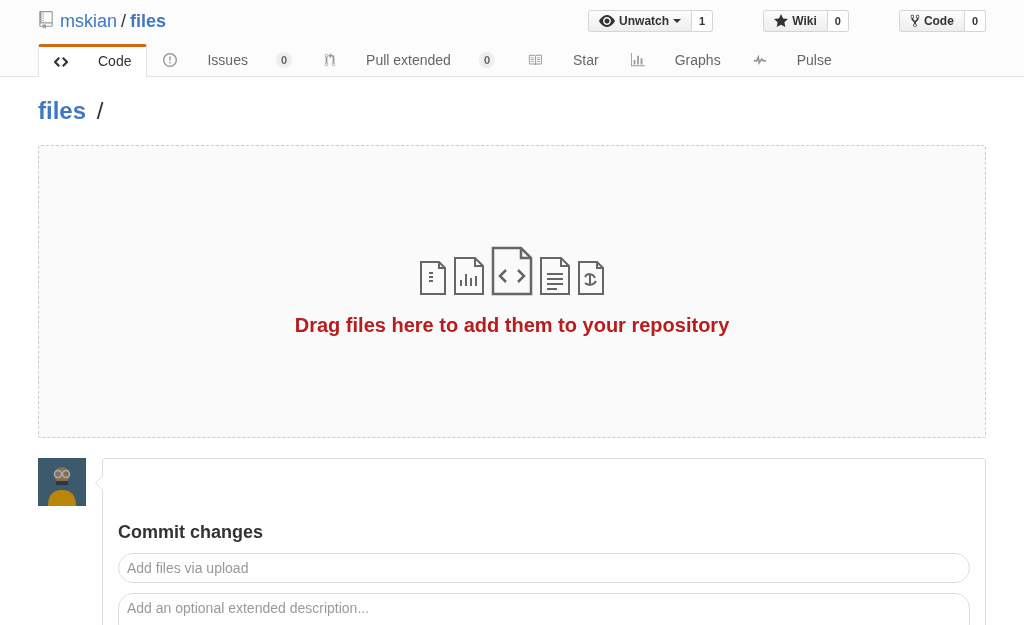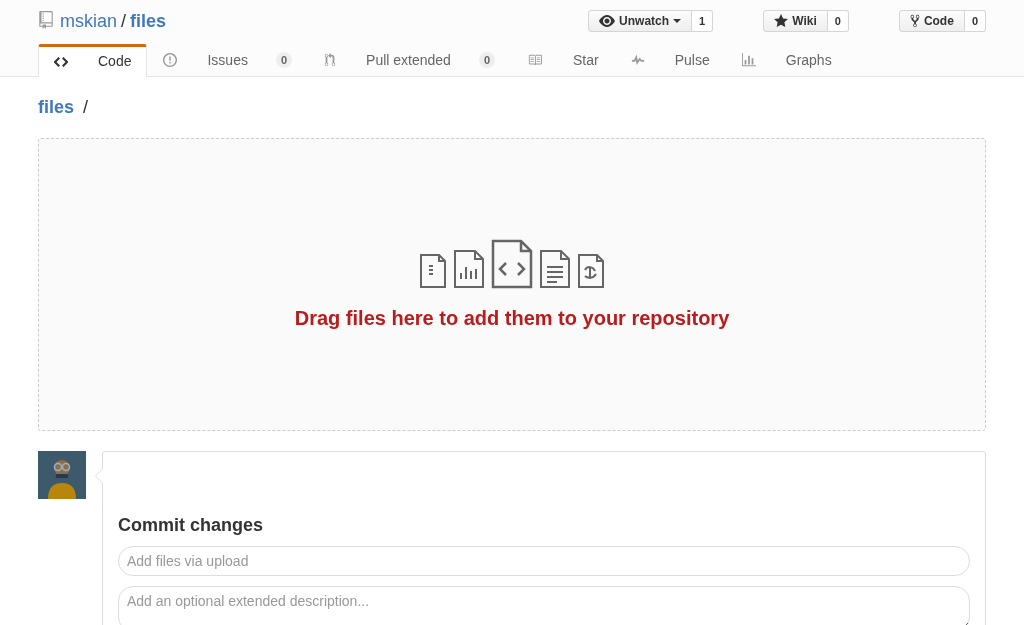--- a/index.html
+++ b/index.html
@@ -23,21 +23,21 @@
     .caret { width: 0; height: 0; border-left: 4px solid transparent; border-right: 4px solid transparent; border-top: 4px solid #333; margin-left: 4px; }
     
     .tabnav { display: flex; padding: 0 16px; }
     .tabnav-tab { display: flex; align-items: center; padding: 7px 15px 8px; color: #666; font-size: 14px; border: 1px solid transparent; border-bottom: 0; cursor: pointer; gap: 24px; }
     .tabnav-tab.selected { color: #333; background: #fff; border-color: #e5e5e5; border-top: 3px solid #d26911; border-radius: 3px 3px 0 0; margin-bottom: -1px; padding-top: 5px; }
     .tabnav-tab svg { fill: #999; margin-right: 6px; }
     .tabnav-tab.selected svg { fill: #333; }
     .counter { padding: 2px 5px; font-size: 11px; font-weight: 600; color: #666; background: #eee; border-radius: 20px; margin-left: 4px; }
     
     .main { padding: 20px 16px; }
-    .breadcrumb { font-size: 18px; margin-bottom: 20px; }
+    .breadcrumb { font-size: 24px; margin-bottom: 20px; }
     .breadcrumb a { color: #4078c0; text-decoration: none; font-weight: 600; }
     .breadcrumb .sep { margin: 0 4px; color: #333; }
     
     .drop-target { border: 1px dashed #ccc; border-radius: 3px; padding: 100px 20px; text-align: center; background: #fafafa; }
     .upload-icons { display: flex; justify-content: center; align-items: flex-end; gap: 6px; margin-bottom: 18px; }
     .upload-icons svg { fill: none; stroke: #666; stroke-width: 2; }
     .upload-icons .center-icon { stroke-width: 2.5; }
     .drop-heading { font-size: 20px; font-weight: 600; color: #b91c1c; }
     .drop-sub { font-size: 16px; color: #666; }
     .drop-sub a { color: #4078c0; text-decoration: none; }
@@ -120,30 +120,30 @@
         <span>Pull extended</span>
         <span class="counter">0</span>
       </a>
       <a class="tabnav-tab">
         <svg width="16" height="14" viewBox="0 0 16 16">
             <path fill="#999" d="M3 5h4v1H3V5zm0 3h4V7H3v1zm0 2h4V9H3v1zm11-5h-4v1h4V5zm0 2h-4v1h4V7zm0 2h-4v1h4V9zm2-6v9c0 .55-.45 1-1 1H9.5l-1 1-1-1H2c-.55 0-1-.45-1-1V3c0-.55.45-1 1-1h5.5l1 1 1-1H15c.55 0 1 .45 1 1zm-8 .5L7.5 3H2v9h6V3.5zm7-.5H9.5l-.5.5V12h6V3z"></path>
           </svg>
         <span>Star</span>
       </a>
       <a class="tabnav-tab">
+        <svg width="14" height="14" viewBox="0 0 16 16">
+            <path fill="#999" d="M16 14v1H0V0h1v14h15zM5 13H3V8h2v5zm4 0H7V3h2v10zm4 0h-2V6h2v7z"></path>
+          </svg>
+        <span>Graphs</span>
+      </a>
+      <a class="tabnav-tab">
         <svg width="14" height="14" viewBox="0 0 14 16">
             <path fill="#999" d="M11.5 8L8.8 5.4 6.6 8.5 5.5 1.6 2.38 8H0v2h3.6l.9-1.8.9 5.4L9 8.5l1.6 1.5H14V8h-2.5z"></path>
           </svg>
         <span>Pulse</span>
-      </a>
-      <a class="tabnav-tab">
-        <svg width="14" height="14" viewBox="0 0 16 16">
-            <path fill="#999" d="M16 14v1H0V0h1v14h15zM5 13H3V8h2v5zm4 0H7V3h2v10zm4 0h-2V6h2v7z"></path>
-          </svg>
-        <span>Graphs</span>
       </a>
     </nav>
   </div>
 </div>
 
 <div class="container main">
   <div class="breadcrumb">
     <a>files</a>
     <span class="sep">/</span>
   </div>

